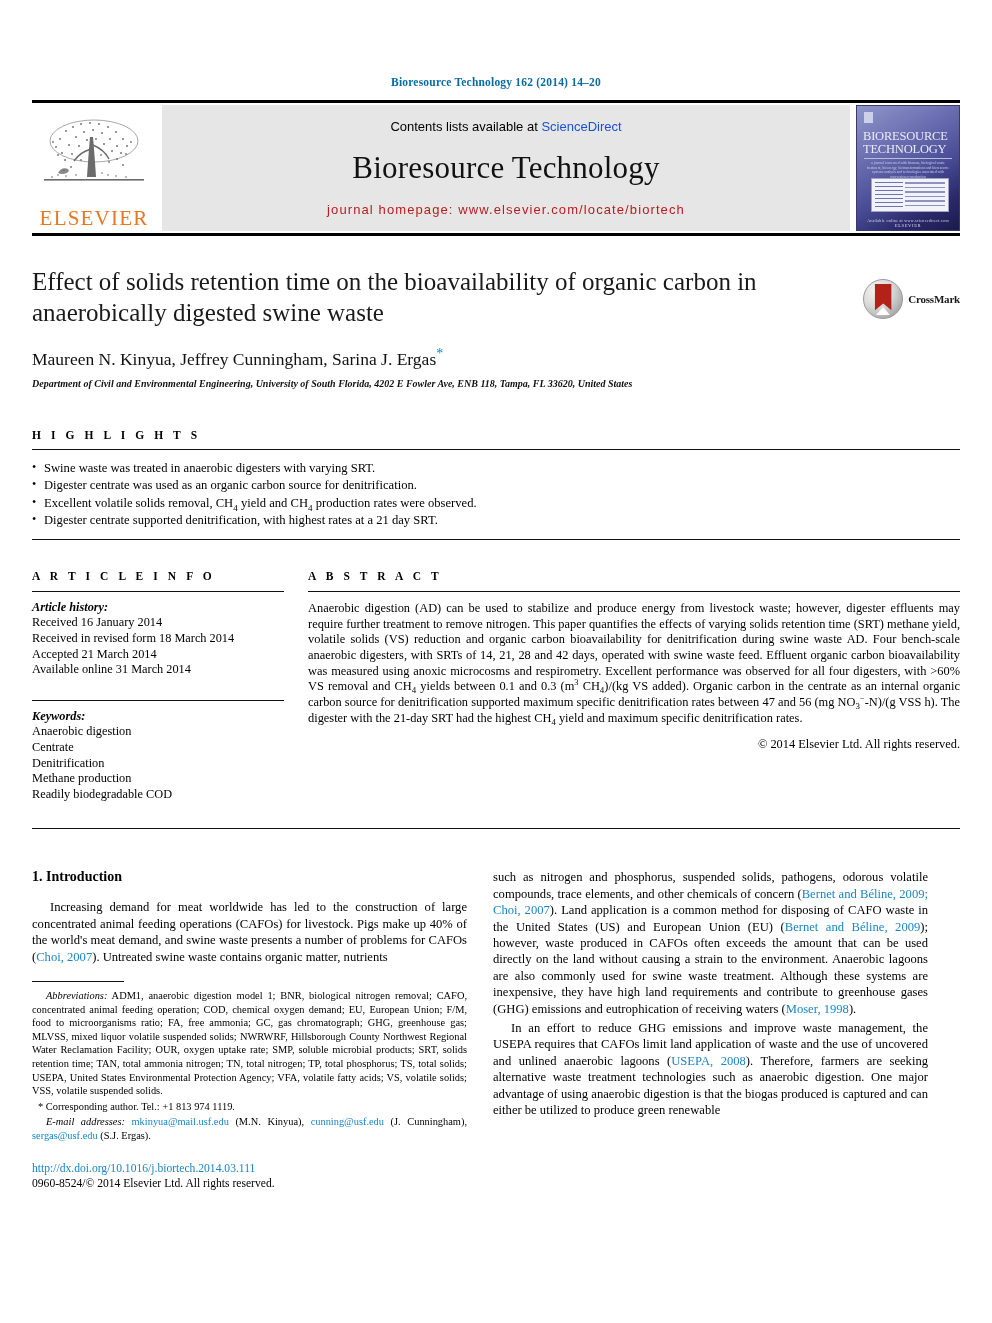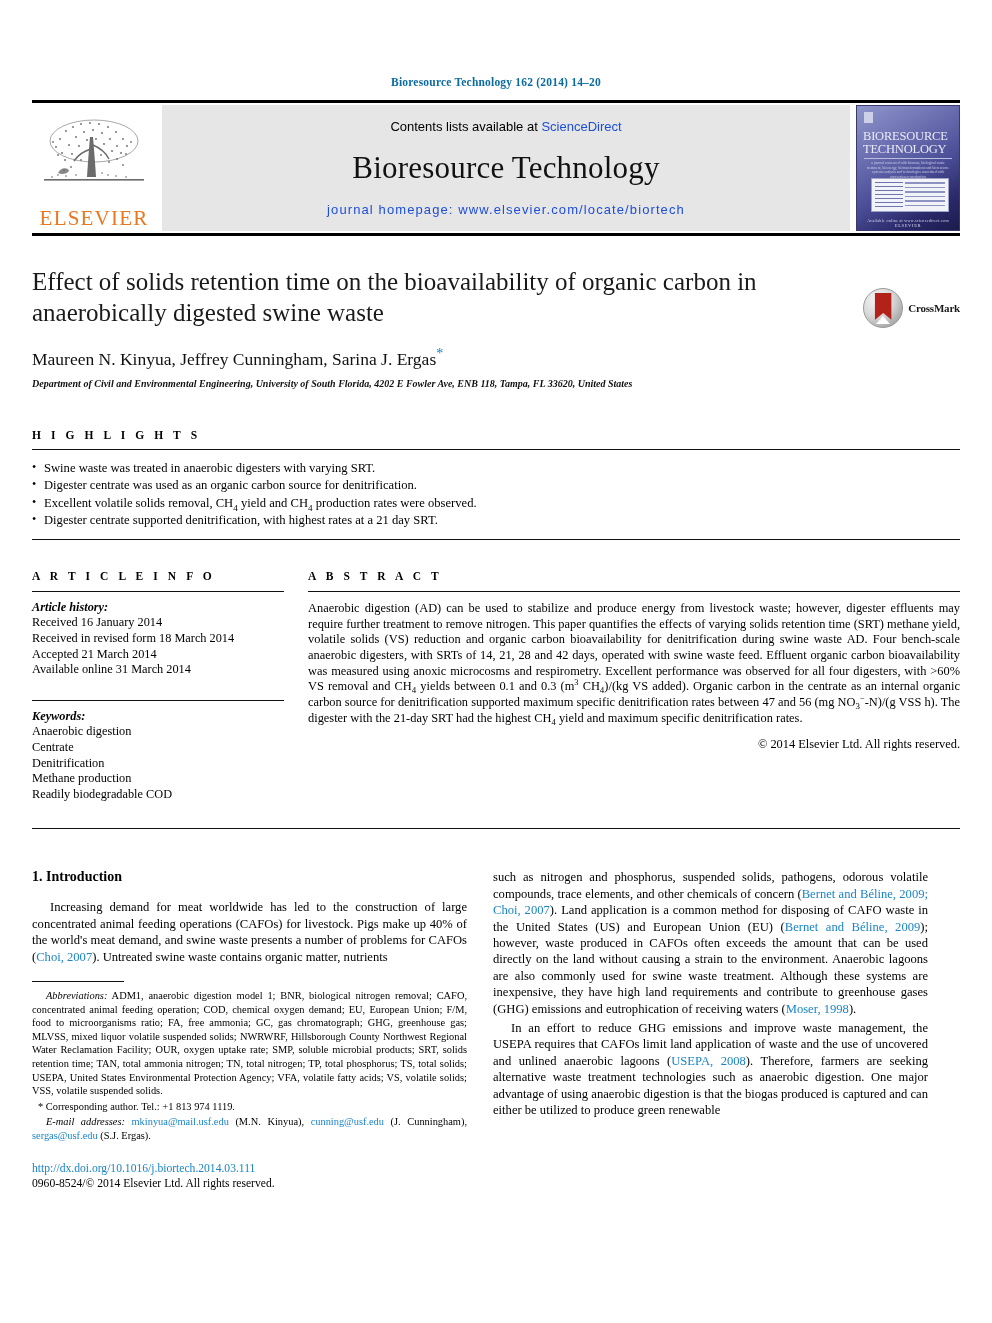--- a/index.html
+++ b/index.html
@@ -88,21 +88,21 @@
   .journal-title {
     font-family: Liberation Serif, serif;
     font-size: 31px;
     color: #111;
     letter-spacing: .2px;
   }
   .homepage-line {
     font-family: "Liberation Sans", sans-serif;
     font-size: 13px;
     letter-spacing: 1.1px;
-    color: #1d4ed8;
+    color: #b91c1c;
   }
   .cover-thumb {
     width: 104px;
     flex: 0 0 104px;
     position: relative;
     background: linear-gradient(150deg, #8f96c9 0%, #6f73b4 28%, #4a4d96 58%, #2b2a6b 80%, #1b1b4d 100%);
     border: 1px solid #3a3a6a;
     box-sizing: border-box;
     overflow: hidden;
   }
@@ -165,21 +165,21 @@
     text-align: center;
     color: #d8daee;
     font-size: 4.6px;
     letter-spacing: .6px;
   }
 
   
   .title-block {
     margin-top: 30px;
     display: flex;
-    align-items: flex-end;
+    align-items: center;
     gap: 32px;
   }
   .title-text {
     flex: 1 1 auto;
     padding-right: 14px;
   }
   .paper-title {
     font-family: "Liberation Serif", serif;
     font-size: 25px;
     line-height: 31px;

